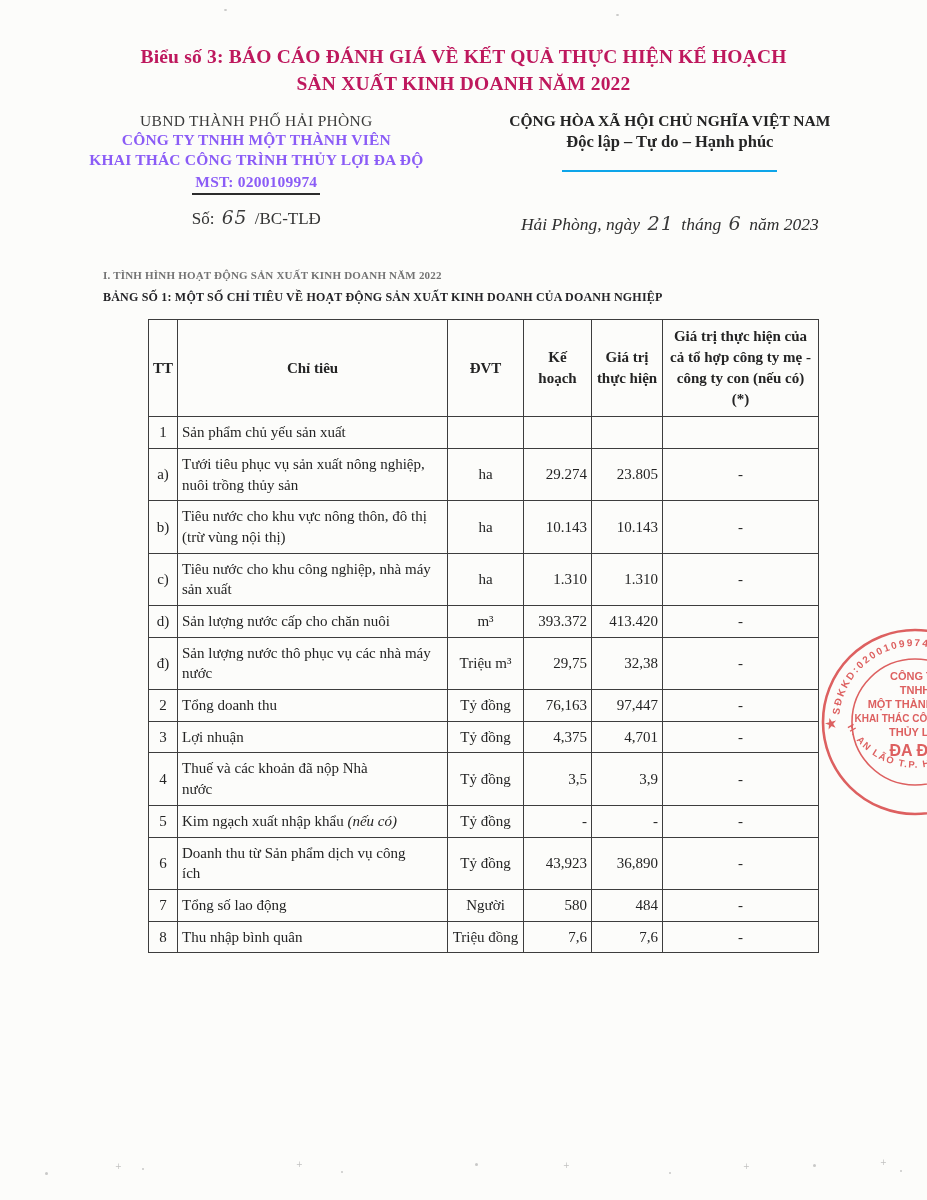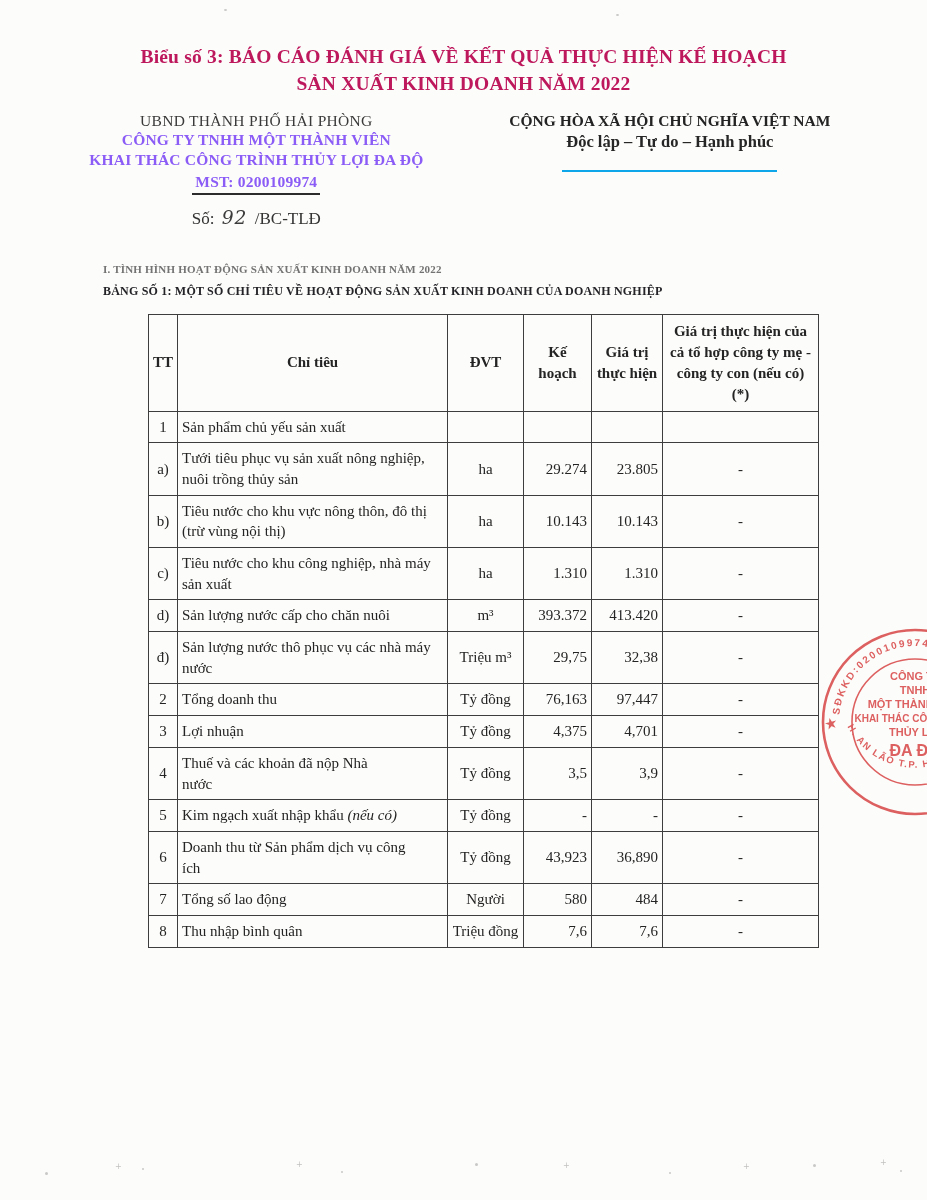--- a/index.html
+++ b/index.html
@@ -73,27 +73,34 @@
   </div>
 
   <div class="letterhead">
     <div class="lh-left">
       <div class="lh-l1">UBND THÀNH PHỐ HẢI PHÒNG</div>
       <div class="lh-bold">CÔNG TY TNHH MỘT THÀNH VIÊN</div>
       <div class="lh-bold">KHAI THÁC CÔNG TRÌNH THỦY LỢI ĐA ĐỘ</div>
       <div class="lh-mst lh-bold"><span class="u1">MST: 0200109974</span></div>
       <div class="lh-so">
         <span>Số:</span>
-        <span class="handwritten">92</span>
+        <span class="handwritten">65</span>
         <span>/BC-TLĐ</span>
       </div>
     </div>
     <div class="lh-right">
       <div class="lh-r1">CỘNG HÒA XÃ HỘI CHỦ NGHĨA VIỆT NAM</div>
       <div class="lh-r2"><span class="u2">Độc lập – Tự do – Hạnh phúc</span></div>
+      <div class="lh-date">
+        <span>Hải Phòng, ngày</span>
+        <span class="handwritten">21</span>
+        <span>tháng</span>
+        <span class="handwritten">6</span>
+        <span>năm 2023</span>
+      </div>
     </div>
   </div>
 
   <div class="sec1">I. TÌNH HÌNH HOẠT ĐỘNG SẢN XUẤT KINH DOANH NĂM 2022</div>
   <div class="sec2">BẢNG SỐ 1: MỘT SỐ CHỈ TIÊU VỀ HOẠT ĐỘNG SẢN XUẤT KINH DOANH CỦA DOANH NGHIỆP</div>
 
   <table class="kpi">
     <colgroup>
       <col style="width:27px">
         <col style="width:270px">

